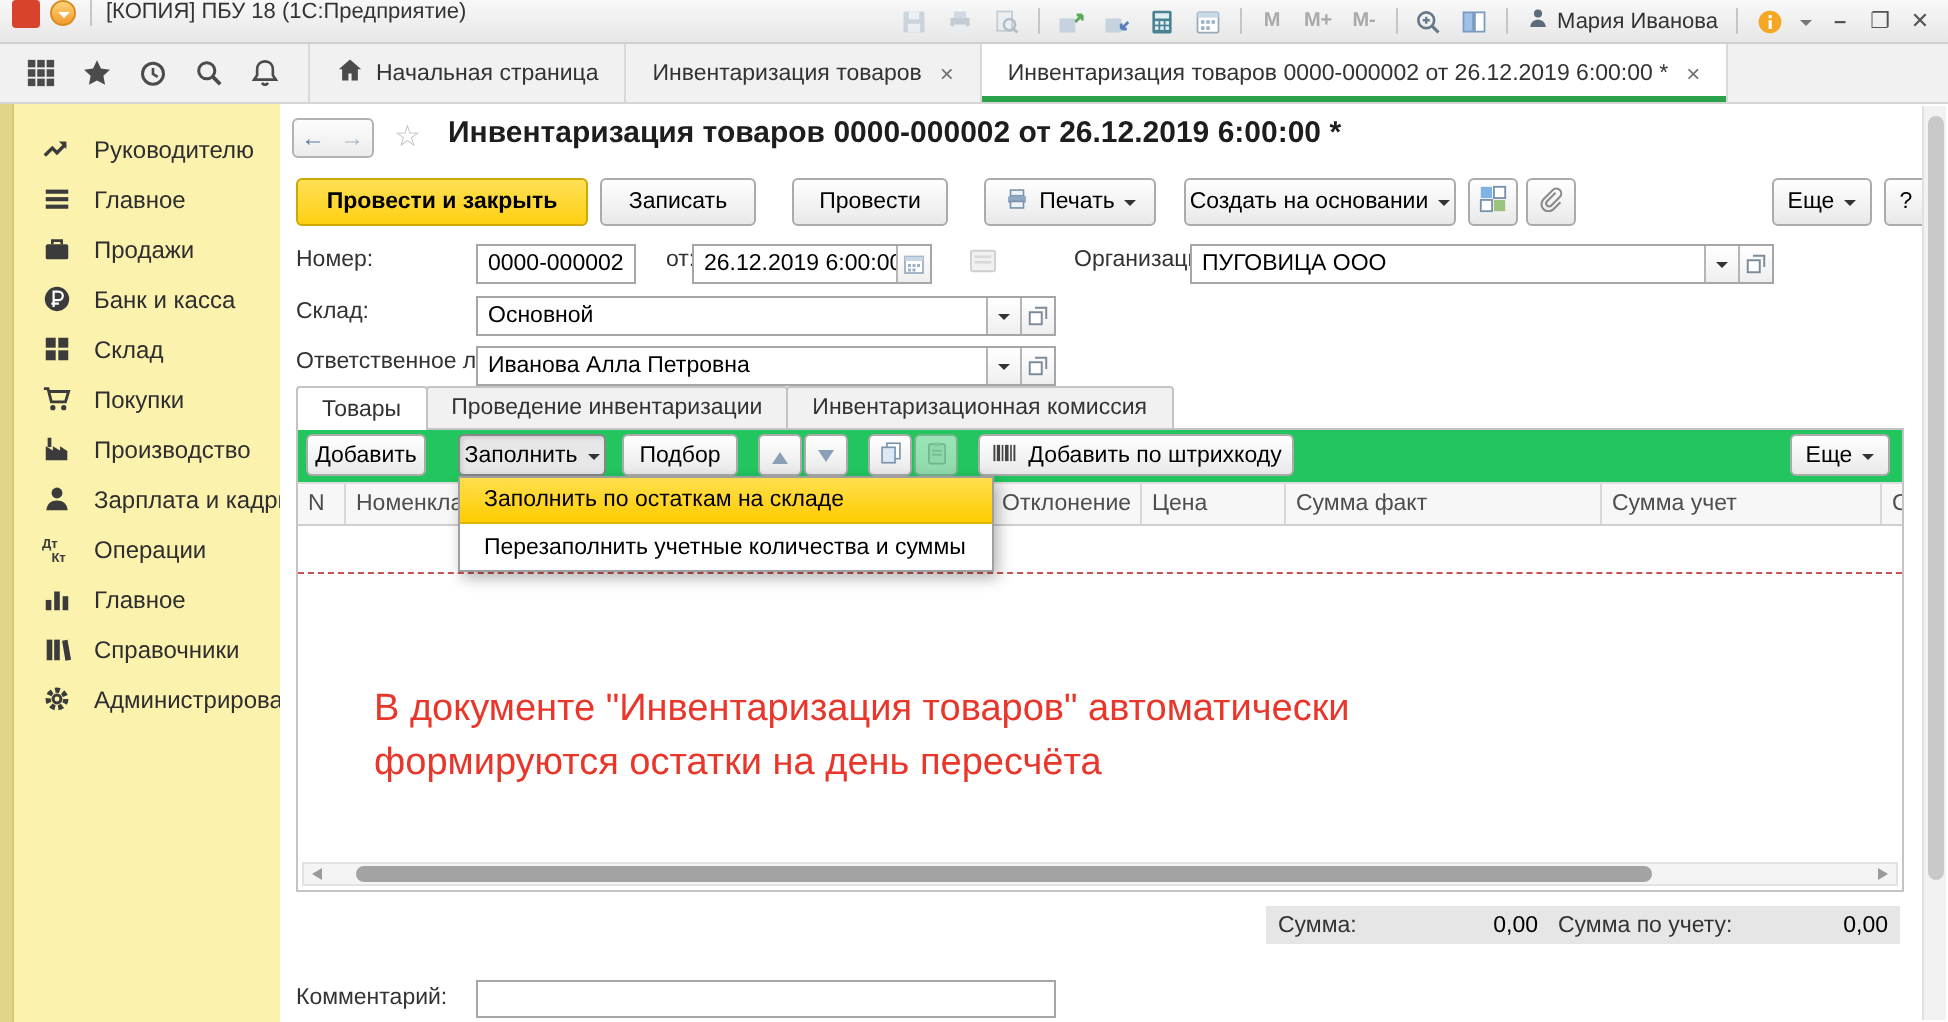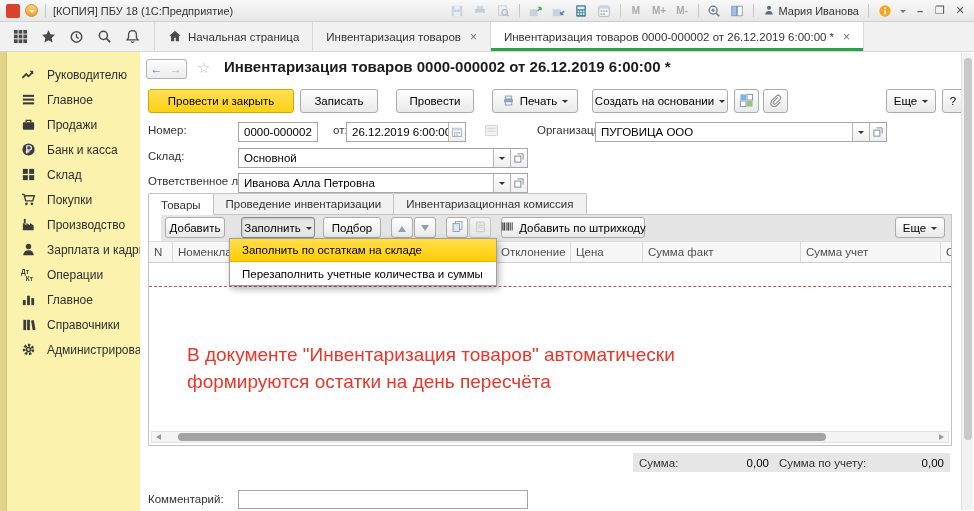--- a/index.html
+++ b/index.html
@@ -2,21 +2,21 @@
 <html><head>
 <meta charset="utf-8">
 <style>
 *{margin:0;padding:0;box-sizing:border-box}
 html,body{width:974px;height:511px}
 body{font-family:"Liberation Sans","DejaVu Sans",sans-serif;font-size:11.5px;color:#333;background:#fff;overflow:hidden}
 .screen{position:relative;width:974px;height:511px;background:#fff;overflow:hidden}
 .abs{position:absolute}
 
 
-.titlebar{position:absolute;left:0;top:0;width:974px;height:22px;background:linear-gradient(#f8f8f8,#e7e7e7);border-bottom:1px solid #cfcfcf;display:flex;align-items:center;padding:0 6px;gap:5px}
+.titlebar{position:absolute;left:0;top:0;width:974px;height:22px;background:linear-gradient(#f8f8f8,#e7e7e7);border-bottom:1px solid #cfcfcf;display:flex;padding:0 6px;gap:5px}
 .logo1c{width:14px;height:14px;background:#d8432c;border-radius:2px}
 .sysmenu{width:13px;height:13px;border-radius:50%;background:linear-gradient(#ffd37a,#f09c2e);border:1px solid #d98f1f;display:flex;align-items:center;justify-content:center}
 .sysmenu .car{border-top-color:#fff}
 .tsep{width:1px;height:13px;background:#c6c6c6;margin:0 2px}
 .wtitle{font-size:11px;color:#333}
 .tb-right{margin-left:auto;display:flex;align-items:center;gap:4px}
 .tbi{width:19px;height:17px;display:flex;align-items:center;justify-content:center}
 .tbi.muted{opacity:.55}
 .mem{font-size:10px;font-weight:bold;color:#a9a9a9;padding:0 2px}
 .tb-user{display:flex;align-items:center;gap:4px;font-size:11px;color:#333;padding:0 3px}
@@ -42,40 +42,40 @@
 
 
 .main{position:absolute;left:140px;top:52px;width:834px;height:459px;background:#fff}
 .navbtn{position:absolute;width:21px;height:20px;border:1px solid #b3b3b3;background:linear-gradient(#fdfdfd,#ececec);display:flex;align-items:center;justify-content:center;font-size:12px}
 .navbtn.back{left:6px;top:7px;border-radius:3px 0 0 3px;color:#5d7a9c}
 .navbtn.fwd{left:26px;top:7px;border-radius:0 3px 3px 0;border-left:none;color:#a9b6c4}
 .fav-star{position:absolute;left:57px;top:7px;color:#bfbfbf;font-size:15px}
 .doc-title{position:absolute;left:84px;top:6px;font-size:15px;color:#1d1d1d;white-space:nowrap}
 
 .btn{position:absolute;display:flex;align-items:center;justify-content:center;height:24px;border:1px solid #ababab;border-radius:3px;background:linear-gradient(#ffffff,#e9e9e9);font-size:11.5px;color:#000;gap:5px;white-space:nowrap}
-.btn.yellow{background:linear-gradient(#ffe056,#ffd013);border-color:#cfa700;font-weight:normal}
+.btn.yellow{background:linear-gradient(#ffe056,#ffd013);border-color:#cfa700;font-weight:bold}
 .btn.small{height:21px}
 .btn.pressed{background:#e7e7e7;border-color:#878787;box-shadow:inset 1px 1px 2px rgba(0,0,0,.12)}
 .btn.muted{opacity:.55}
 .car{width:0;height:0;border:3.5px solid transparent;border-top-color:#333;margin-top:4px}
 .tri-up{width:0;height:0;border:4.5px solid transparent;border-bottom:6px solid #8ba0b5;margin-bottom:2px}
 .tri-down{width:0;height:0;border:4.5px solid transparent;border-top:6px solid #8ba0b5;margin-top:4px}
 
 .flabel{position:absolute;color:#333;white-space:nowrap}
 .tinput{position:absolute;height:20px;border:1px solid #a6a6a6;background:#fff;font:inherit;color:#000;padding:0 5px}
 .combo{position:absolute;height:20px;border:1px solid #a6a6a6;background:#fff;display:flex;align-items:stretch}
 .combo .val{flex:1;display:flex;align-items:center;padding:0 5px;overflow:hidden;white-space:nowrap;color:#000}
 .combo .cbtn{width:17px;border-left:1px solid #b5b5b5;display:flex;align-items:center;justify-content:center;background:linear-gradient(#fff,#efefef)}
 
 .stabs{position:absolute;left:8px;top:141px;display:flex}
 .stab{height:21px;display:flex;align-items:center;padding:4px 12px;border:1px solid #c4c4c4;border-bottom:none;background:#f1f1f1;margin-right:-1px;font-size:11.5px;border-radius:2px 2px 0 0;white-space:nowrap}
 .stab.active{background:#fff;height:22px;position:relative;z-index:3}
 
 .panel{position:absolute;left:8px;top:162px;width:804px;height:232px;border:1px solid #c4c4c4;background:#fff}
-.ttool{position:absolute;left:12px;top:0;right:0;height:26px;background:#e5e5e5}
+.ttool{position:absolute;left:0;top:0;right:0;height:26px;background:#22c55e}
 .thead{position:absolute;left:0;top:26px;right:0;height:22px;display:flex;overflow:hidden;border-top:1px solid #ddd;border-bottom:1px solid #cfcfcf;background:#f7f7f7}
 .hcell{flex:0 0 auto;padding:4px 0 0 5px;border-right:1px solid #d9d9d9;color:#4e4e4e;white-space:nowrap;overflow:hidden}
 .emptyrow{position:absolute;left:0;top:48px;right:0;height:24px;background:#fff;border-bottom:1px dashed #c65353}
 .annot{position:absolute;left:38px;top:126px;font-size:19px;line-height:27px;color:#e8362a;white-space:nowrap}
 .hs{position:absolute;left:2px;right:2px;bottom:2px;height:12px;background:#f4f4f4;border:1px solid #e2e2e2;display:flex;align-items:center}
 .hs .ar{width:10px;display:flex;align-items:center;justify-content:center}
 .hs .track{flex:1;position:relative;height:10px}
 .hs .thumb{position:absolute;left:16px;top:1px;width:648px;height:8px;background:#a3a3a3;border-radius:4px}
 .tri-l{width:0;height:0;border:3.5px solid transparent;border-right:5px solid #9a9a9a}
 .tri-r{width:0;height:0;border:3.5px solid transparent;border-left:5px solid #9a9a9a}
@@ -543,21 +543,21 @@
               </svg></span>
           </button>
         <button class="btn small muted" style="left:308px;top:2px;width:22px">
             <span><svg width="13" height="13" viewBox="0 0 16 16">
                 <rect x="3" y="2.5" width="10" height="12" rx="1" fill="#e8e8e8" stroke="#aaa"></rect>
                 <rect x="6" y="1.5" width="4" height="2.5" fill="#ccc"></rect>
                 <rect x="5" y="6" width="6" height="1.2" fill="#bbb"></rect>
                 <rect x="5" y="8.5" width="6" height="1.2" fill="#bbb"></rect>
               </svg></span>
           </button>
-        <button class="btn small" style="left:340px;top:2px;width:144px">
+        <button class="btn small" style="left:340px;top:2px;width:158px">
           <span><svg width="14" height="13" viewBox="0 0 16 16">
                 <g fill="#444">
                   <rect x="1.5" y="3" width="1.2" height="10"></rect>
                   <rect x="3.6" y="3" width="2" height="10"></rect>
                   <rect x="6.6" y="3" width="1" height="10"></rect>
                   <rect x="8.6" y="3" width="2.2" height="10"></rect>
                   <rect x="11.8" y="3" width="1" height="10"></rect>
                   <rect x="13.8" y="3" width="1.2" height="10"></rect>
                 </g>
               </svg></span>

